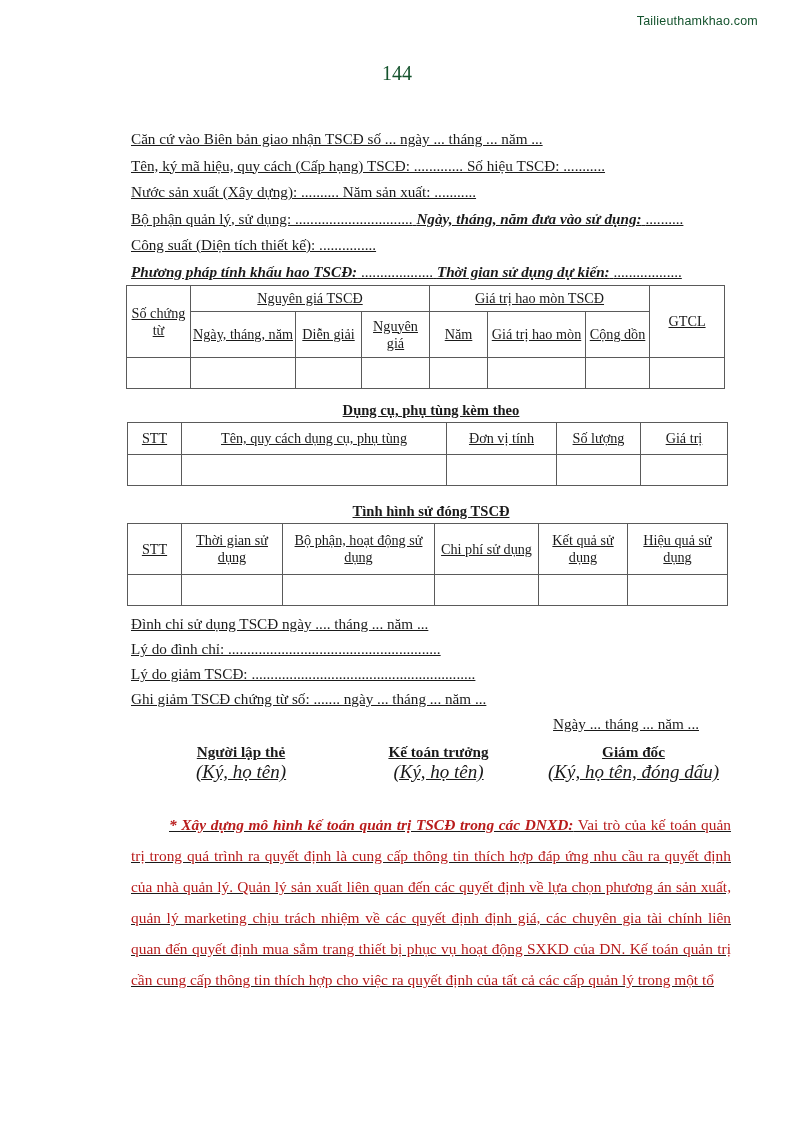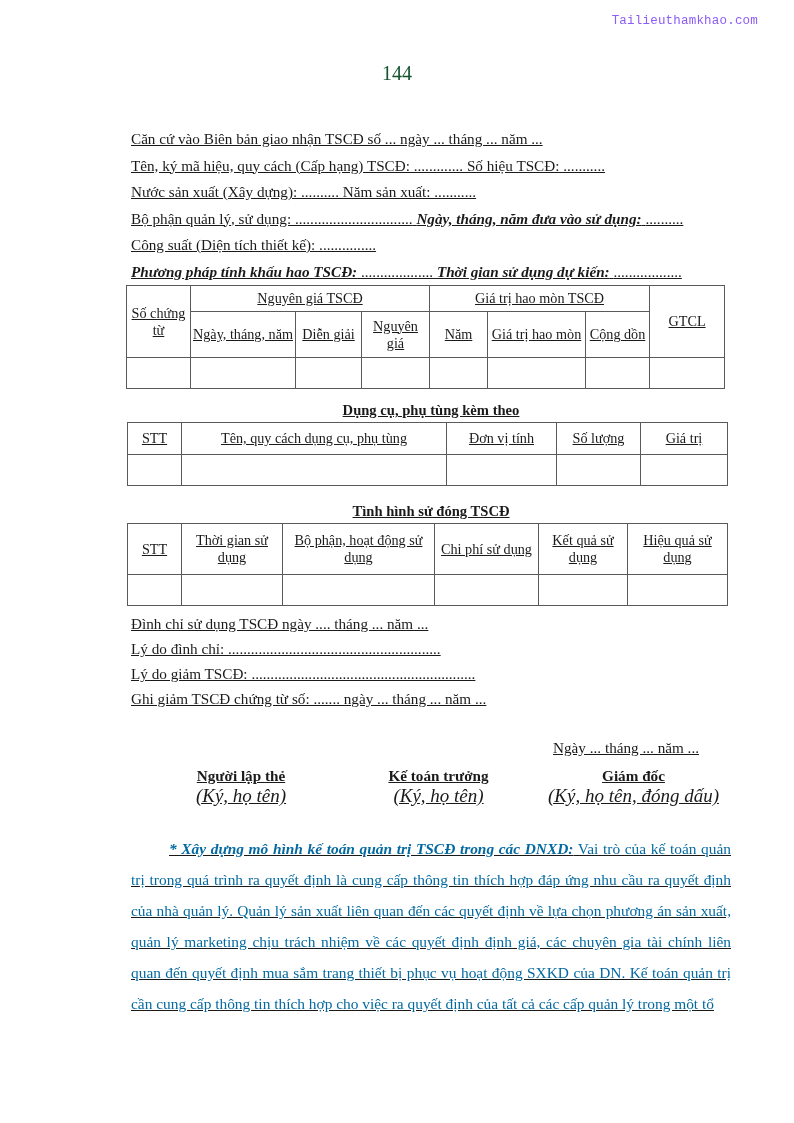--- a/index.html
+++ b/index.html
@@ -22,23 +22,23 @@
     inset: 0;
     width: 794px;
     height: 1123px;
     background: #fff;
   }
 
   .watermark {
     position: absolute;
     top: 14px;
     right: 36px;
-    font-family: Liberation Mono, monospace;
+    font-family: Liberation Sans, sans-serif;
     font-size: 12.5px;
-    color: #8b5cf6;
+    color: #14532d;
     letter-spacing: 0.2px;
     user-select: none;
   }
 
   .page-number {
     position: absolute;
     top: 62px;
     left: 0;
     right: 0;
     text-align: center;
@@ -105,21 +105,21 @@
   #table-usage { width: 600px; margin-left: -4px; }
   #table-usage .hrow td { height: 46px; }
 
   .spacer-sm { height: 7px; }
   .spacer-md { height: 11px; }
 
   
   .sig-date {
     text-align: right;
     font-size: 15.2px;
-    margin-top: 28px;
+    margin-top: 4px;
     padding-right: 32px;
   }
   .sig-row {
     display: flex;
     margin-top: 10px;
     width: 600px;
   }
   .sig-col {
     flex: 1 1 0;
     text-align: center;
@@ -135,21 +135,21 @@
   }
 
   
   .para {
     margin-top: 26px;
     width: 600px;
     font-size: 15.4px;
     line-height: 31px;
     text-align: justify;
     text-indent: 38px;
-    color: #0369a1;
+    color: #b91c1c;
   }
   .para .lead {
     font-weight: bold;
     font-style: italic;
   }
 </style>
 </head>
 <body>
 
 <div class="page">

